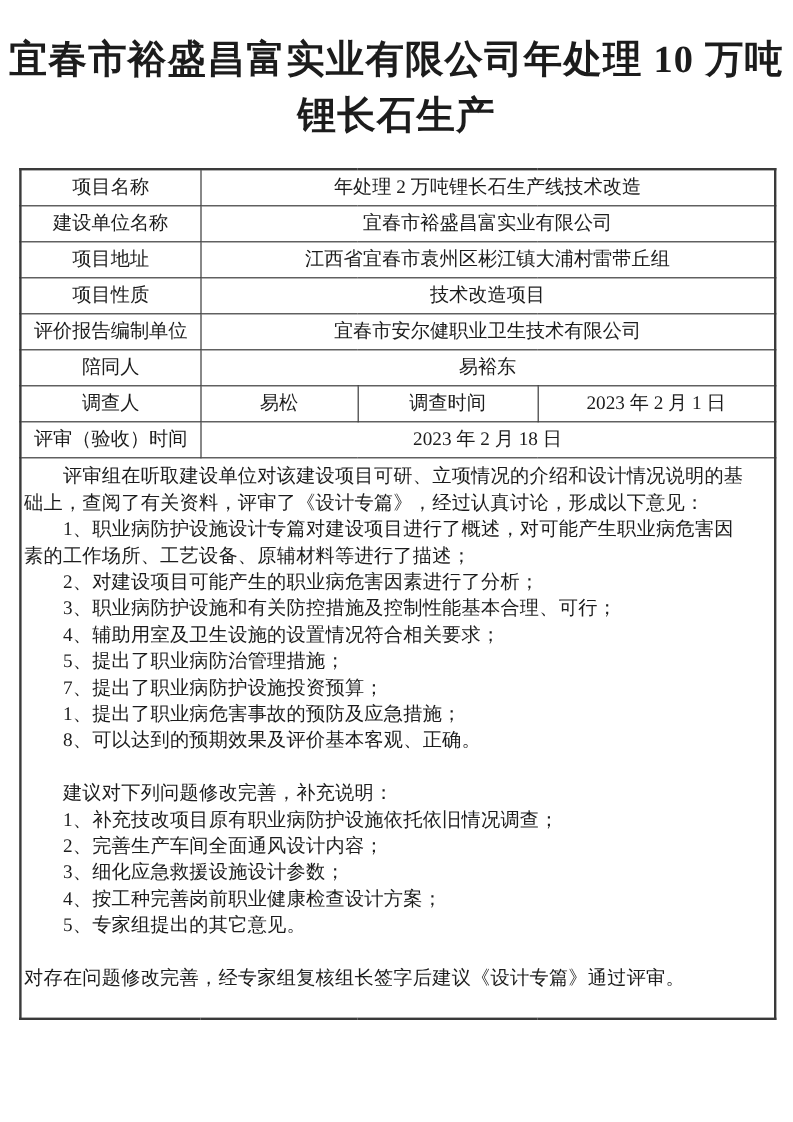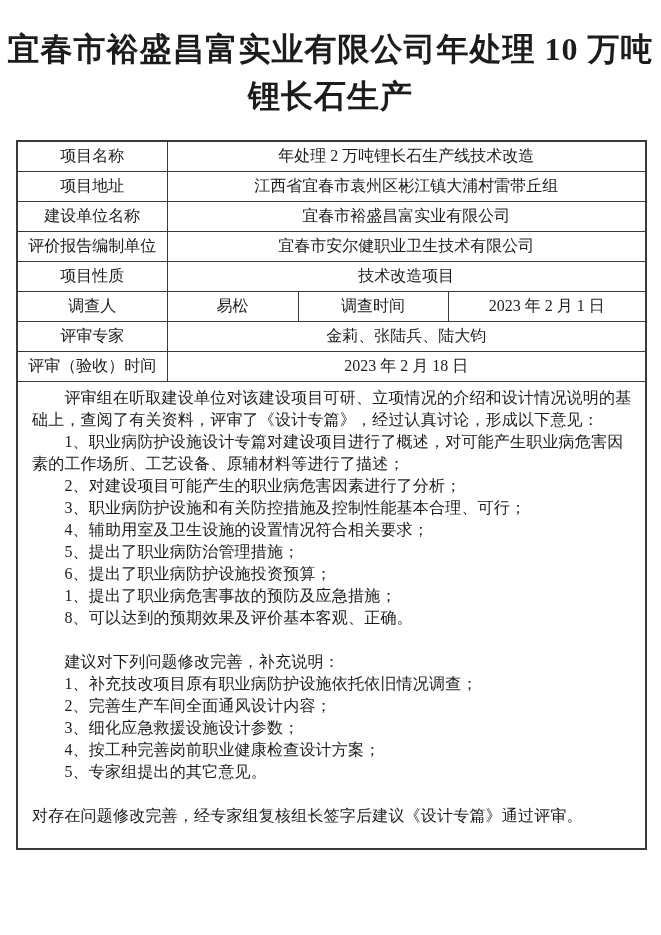--- a/index.html
+++ b/index.html
@@ -42,21 +42,21 @@
     height: 29px;
     text-align: center;
     vertical-align: middle;
     padding: 0 0;
     white-space: nowrap;
   }
   td.review {
     vertical-align: top;
     text-align: left;
     height: 461px;
-    padding: 5px 6px 0 14px;
+    padding: 5px 6px 0 2px;
   }
   .line {
     font-size: 16px;
     line-height: 22px;
     min-height: 22px;
     white-space: pre-wrap;
     letter-spacing: 0.2px;
   }
 </style>
 </head>
@@ -74,60 +74,60 @@
       <col style="width:131px">
       <col style="width:150px">
       <col style="width:198px">
     </colgroup>
     <tbody>
       <tr>
         <td class="lbl">项目名称</td>
         <td class="val" colspan="3">年处理 2 万吨锂长石生产线技术改造</td>
       </tr>
       <tr>
+        <td class="lbl">建设单位名称</td>
+        <td class="val" colspan="3">宜春市裕盛昌富实业有限公司</td>
+      </tr>
+      <tr>
         <td class="lbl">项目地址</td>
         <td class="val" colspan="3">江西省宜春市袁州区彬江镇大浦村雷带丘组</td>
       </tr>
       <tr>
-        <td class="lbl">建设单位名称</td>
-        <td class="val" colspan="3">宜春市裕盛昌富实业有限公司</td>
+        <td class="lbl">项目性质</td>
+        <td class="val" colspan="3">技术改造项目</td>
       </tr>
       <tr>
         <td class="lbl">评价报告编制单位</td>
         <td class="val" colspan="3">宜春市安尔健职业卫生技术有限公司</td>
       </tr>
       <tr>
-        <td class="lbl">项目性质</td>
-        <td class="val" colspan="3">技术改造项目</td>
+        <td class="lbl">陪同人</td>
+        <td class="val" colspan="3">易裕东</td>
       </tr>
       <tr>
         <td class="lbl">调查人</td>
         <td class="val">易松</td>
         <td class="lbl">调查时间</td>
         <td class="val">2023 年 2 月 1 日</td>
-      </tr>
-      <tr>
-        <td class="lbl">评审专家</td>
-        <td class="val" colspan="3">金莉、张陆兵、陆大钧</td>
       </tr>
       <tr>
         <td class="lbl">评审（验收）时间</td>
         <td class="val" colspan="3">2023 年 2 月 18 日</td>
       </tr>
       <tr>
         <td class="review" colspan="4">
           <div class="line">　　评审组在听取建设单位对该建设项目可研、立项情况的介绍和设计情况说明的基</div>
           <div class="line">础上，查阅了有关资料，评审了《设计专篇》，经过认真讨论，形成以下意见：</div>
           <div class="line">　　1、职业病防护设施设计专篇对建设项目进行了概述，对可能产生职业病危害因</div>
           <div class="line">素的工作场所、工艺设备、原辅材料等进行了描述；</div>
           <div class="line">　　2、对建设项目可能产生的职业病危害因素进行了分析；</div>
           <div class="line">　　3、职业病防护设施和有关防控措施及控制性能基本合理、可行；</div>
           <div class="line">　　4、辅助用室及卫生设施的设置情况符合相关要求；</div>
           <div class="line">　　5、提出了职业病防治管理措施；</div>
-          <div class="line">　　6、提出了职业病防护设施投资预算；</div>
+          <div class="line">　　7、提出了职业病防护设施投资预算；</div>
           <div class="line">　　1、提出了职业病危害事故的预防及应急措施；</div>
           <div class="line">　　8、可以达到的预期效果及评价基本客观、正确。</div>
           <div class="line"></div>
           <div class="line">　　建议对下列问题修改完善，补充说明：</div>
           <div class="line">　　1、补充技改项目原有职业病防护设施依托依旧情况调查；</div>
           <div class="line">　　2、完善生产车间全面通风设计内容；</div>
           <div class="line">　　3、细化应急救援设施设计参数；</div>
           <div class="line">　　4、按工种完善岗前职业健康检查设计方案；</div>
           <div class="line">　　5、专家组提出的其它意见。</div>
           <div class="line"></div>

